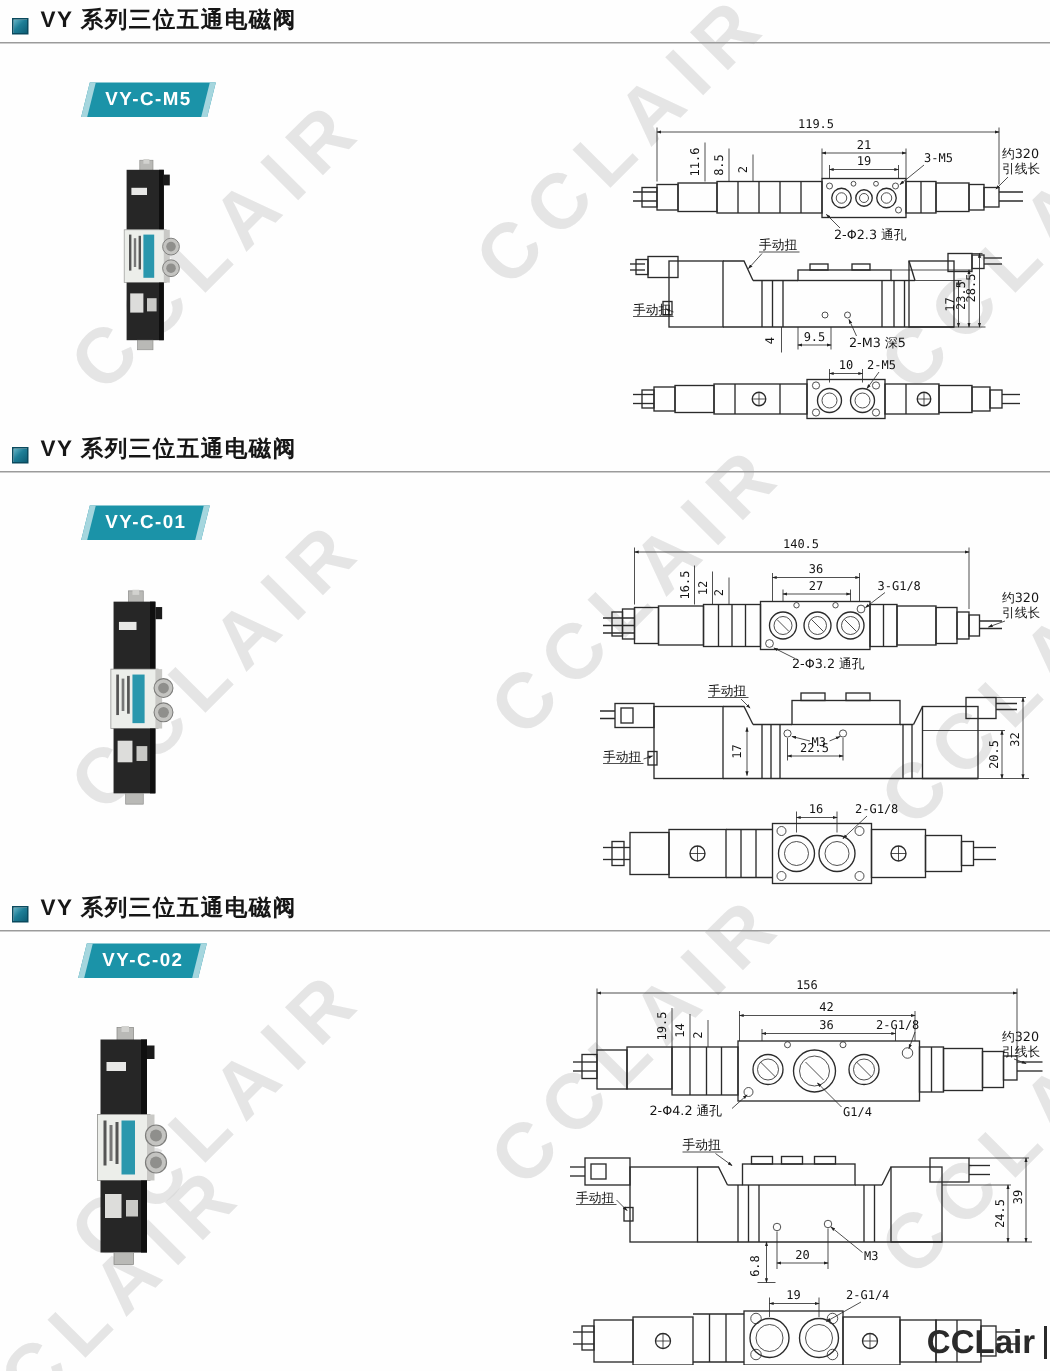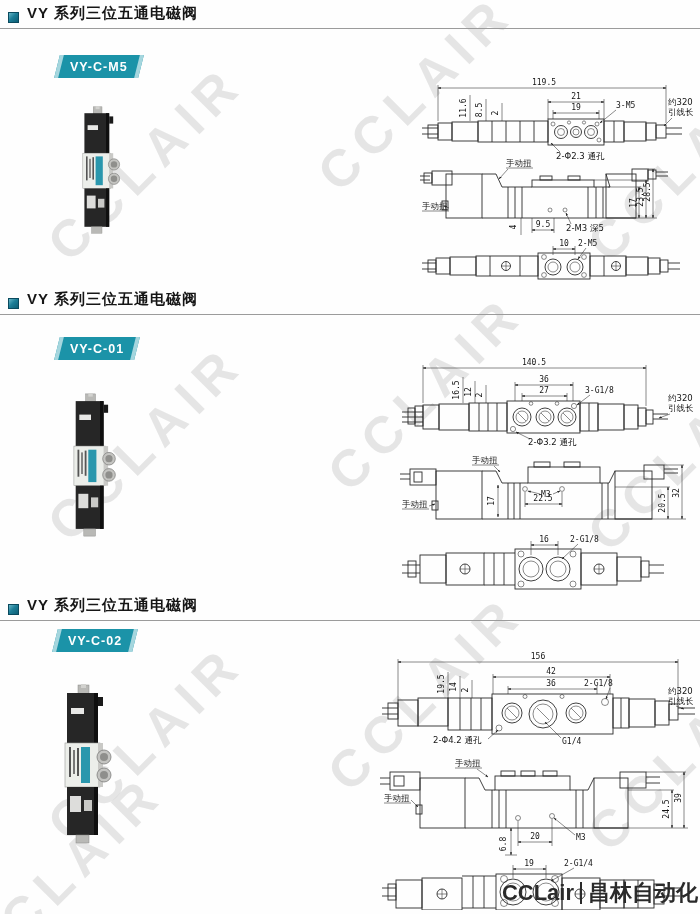--- a/index.html
+++ b/index.html
@@ -584,14 +584,13 @@
       <line class="o" x1="258" y1="230" x2="258" y2="258"></line>
     <rect class="o" x="274" y="234" width="10" height="20"></rect>
     <line class="o" x1="284" y1="238" x2="300" y2="238"></line>
       <line class="o" x1="284" y1="246" x2="300" y2="246"></line>
   </g>
 </svg>
 
 <div class="footer">
   <span>CCLair</span>
   <span class="sep"></span>
-  <span>昌林自动化</span>
 </div>
 
 </body></html>

